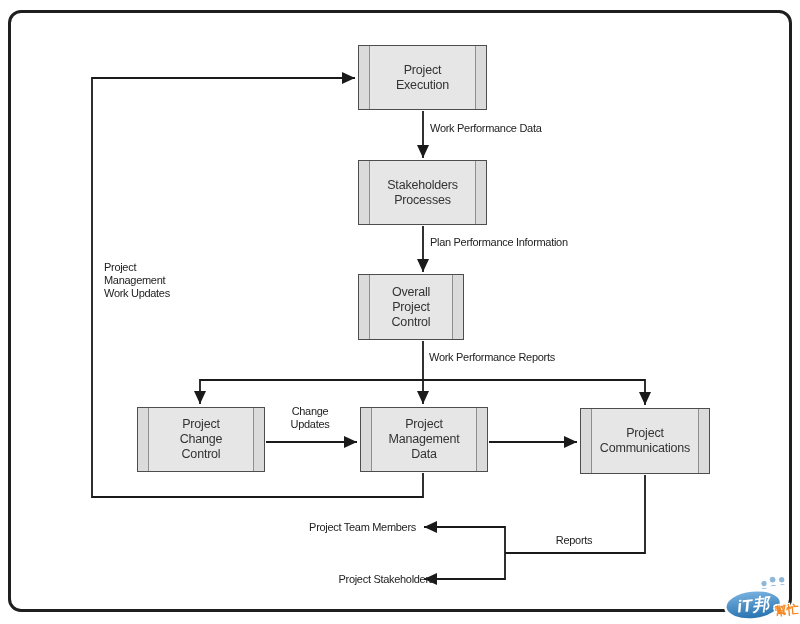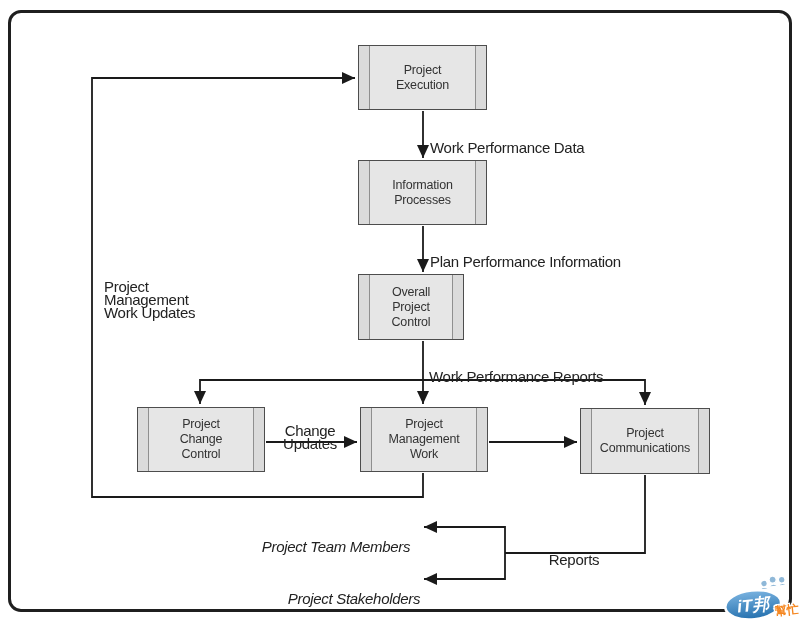--- a/index.html
+++ b/index.html
@@ -27,26 +27,26 @@
   .box::after{
     content:"";position:absolute;right:0;top:0;bottom:0;width:10px;
     background:#dbdbdb;border-left:1px solid #8f8f8f;
   }
   .box-label{
     position:relative;text-align:center;color:#333333;font-size:12.5px;
     line-height:15px;letter-spacing:-0.2px;
   }
   .box-label .ln{display:block;}
   .lbl{
-    position:absolute;color:#222222;font-size:15px;line-height:13px;
-    letter-spacing:-0.3px;white-space:nowrap;margin-top:19px;
+    position:absolute;color:#222222;font-size:11px;line-height:13px;
+    letter-spacing:-0.3px;white-space:nowrap;
   }
   .lbl .ln{display:block;}
   .ta-c{text-align:center;white-space:normal;}
-  .ta-r{text-align:center;font-style:italic;}
+  .ta-r{text-align:right;}
   .logo{position:absolute;left:723px;top:576px;width:76px;height:48px;}
   .logo text{font-family:"Liberation Sans","DejaVu Sans",sans-serif;}
 </style>
 </head>
 <body>
 
 <div class="frame"></div>
 
 <svg class="wires" width="800" height="624" viewBox="0 0 800 624">
   <defs>
@@ -69,21 +69,21 @@
 
 <div class="box" style="left:358px;top:45px;width:129px;height:65px">
   <div class="box-label">
     <span class="ln">Project</span>
     <span class="ln">Execution</span>
   </div>
 </div>
 
 <div class="box" style="left:358px;top:160px;width:129px;height:65px">
   <div class="box-label">
-    <span class="ln">Information</span>
+    <span class="ln">Stakeholders</span>
     <span class="ln">Processes</span>
   </div>
 </div>
 
 <div class="box" style="left:358px;top:274px;width:106px;height:66px">
   <div class="box-label">
     <span class="ln">Overall</span>
     <span class="ln">Project</span>
     <span class="ln">Control</span>
   </div>
@@ -94,21 +94,21 @@
     <span class="ln">Project</span>
     <span class="ln">Change</span>
     <span class="ln">Control</span>
   </div>
 </div>
 
 <div class="box" style="left:360px;top:407px;width:128px;height:65px">
   <div class="box-label">
     <span class="ln">Project</span>
     <span class="ln">Management</span>
-    <span class="ln">Work</span>
+    <span class="ln">Data</span>
   </div>
 </div>
 
 <div class="box" style="left:580px;top:408px;width:130px;height:66px">
   <div class="box-label">
     <span class="ln">Project</span>
     <span class="ln">Communications</span>
   </div>
 </div>
 

